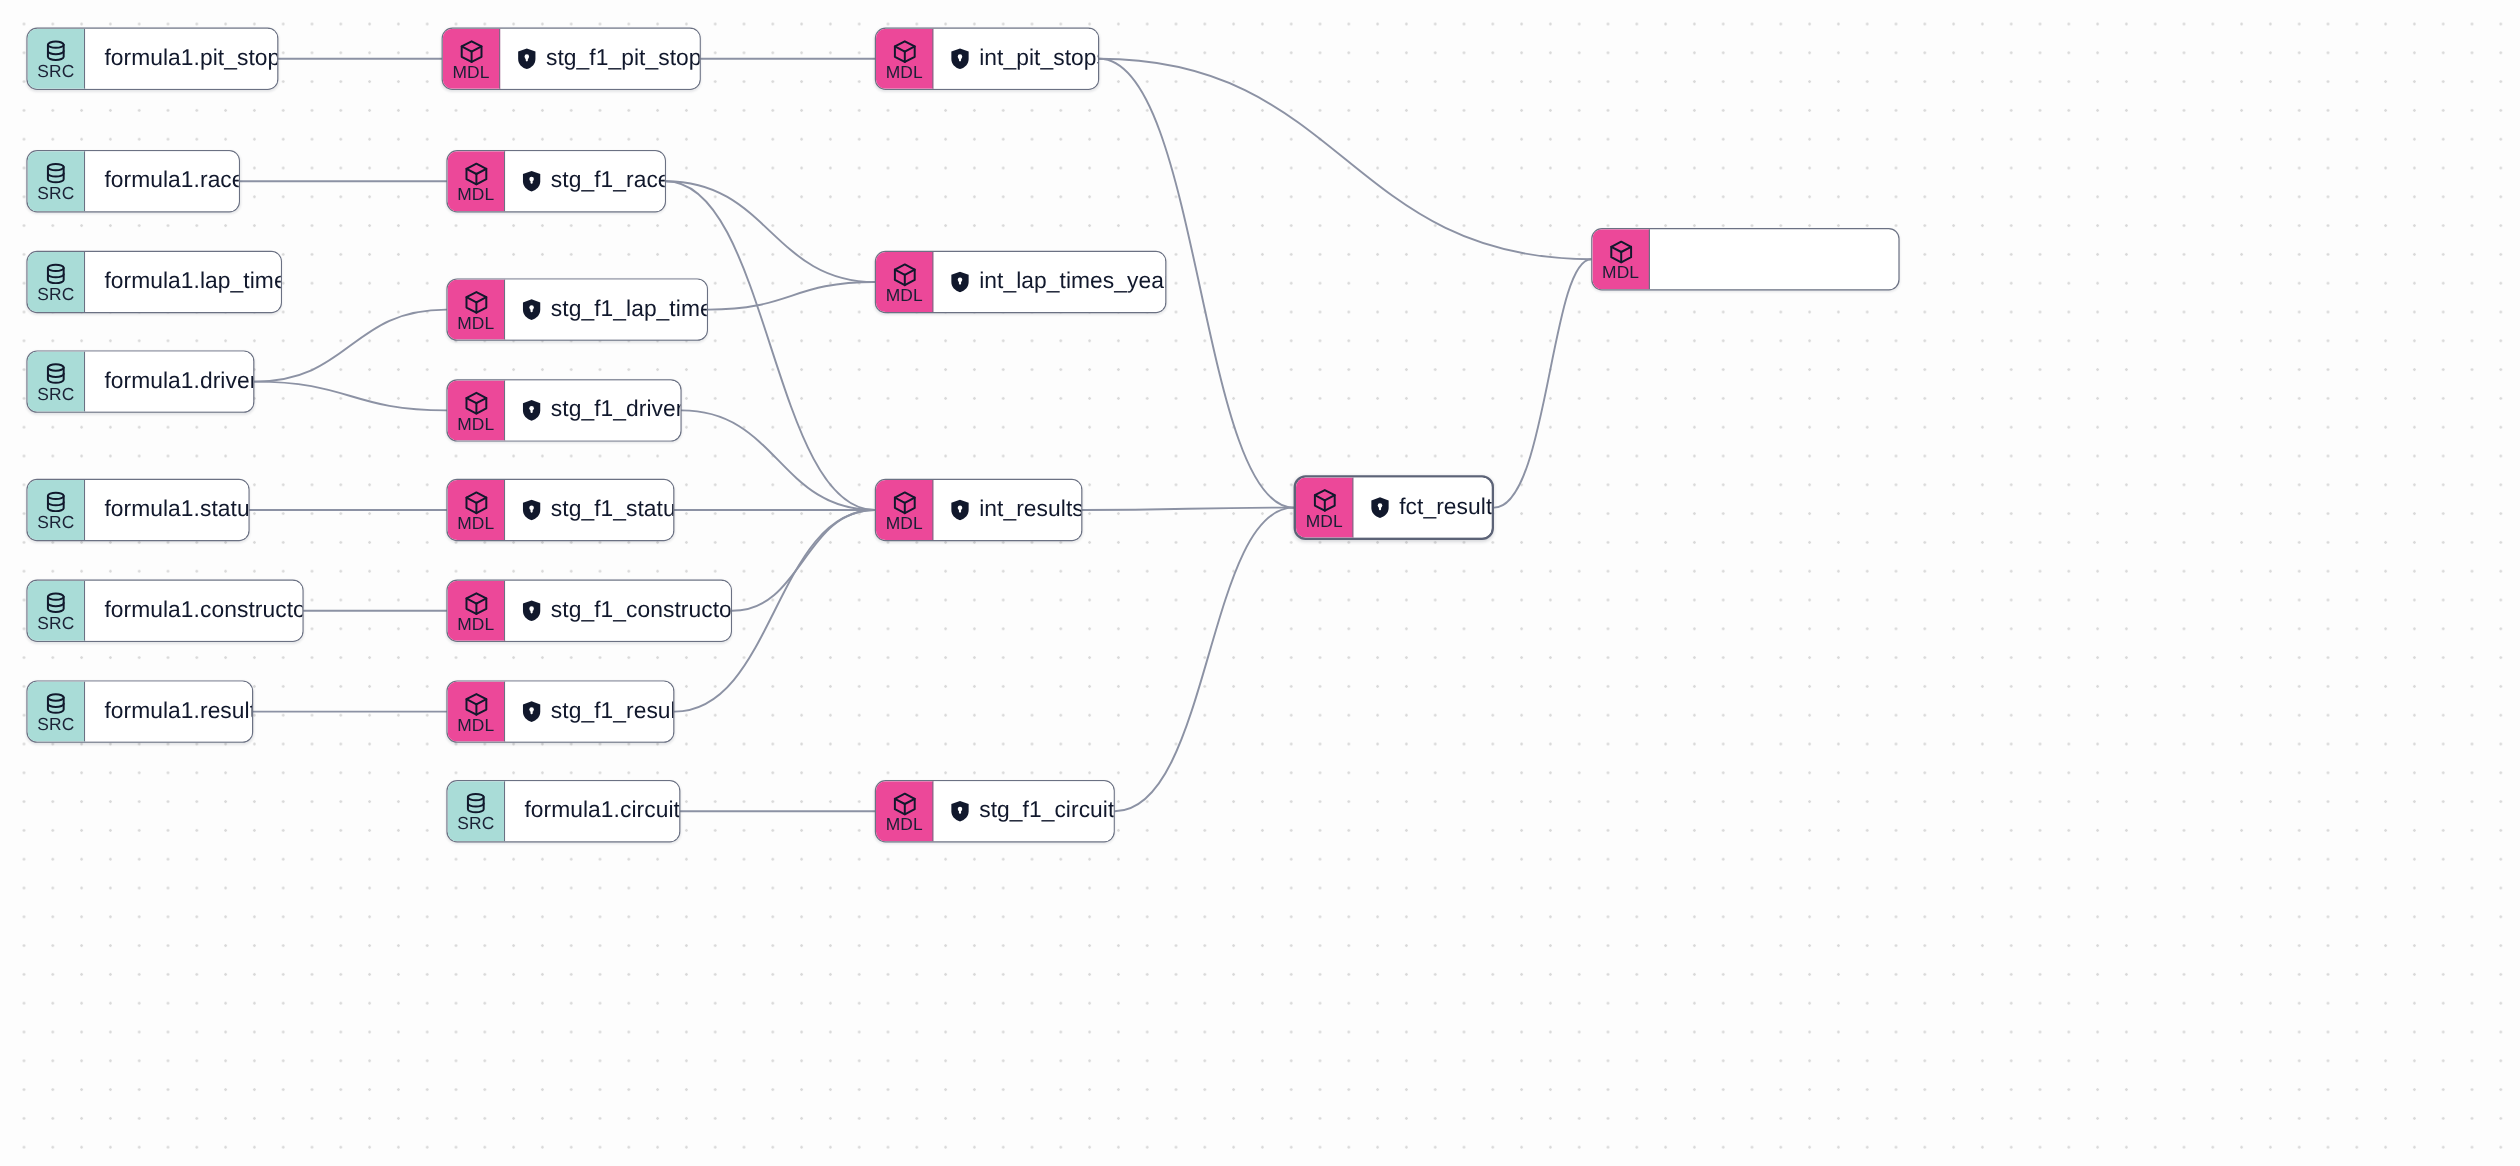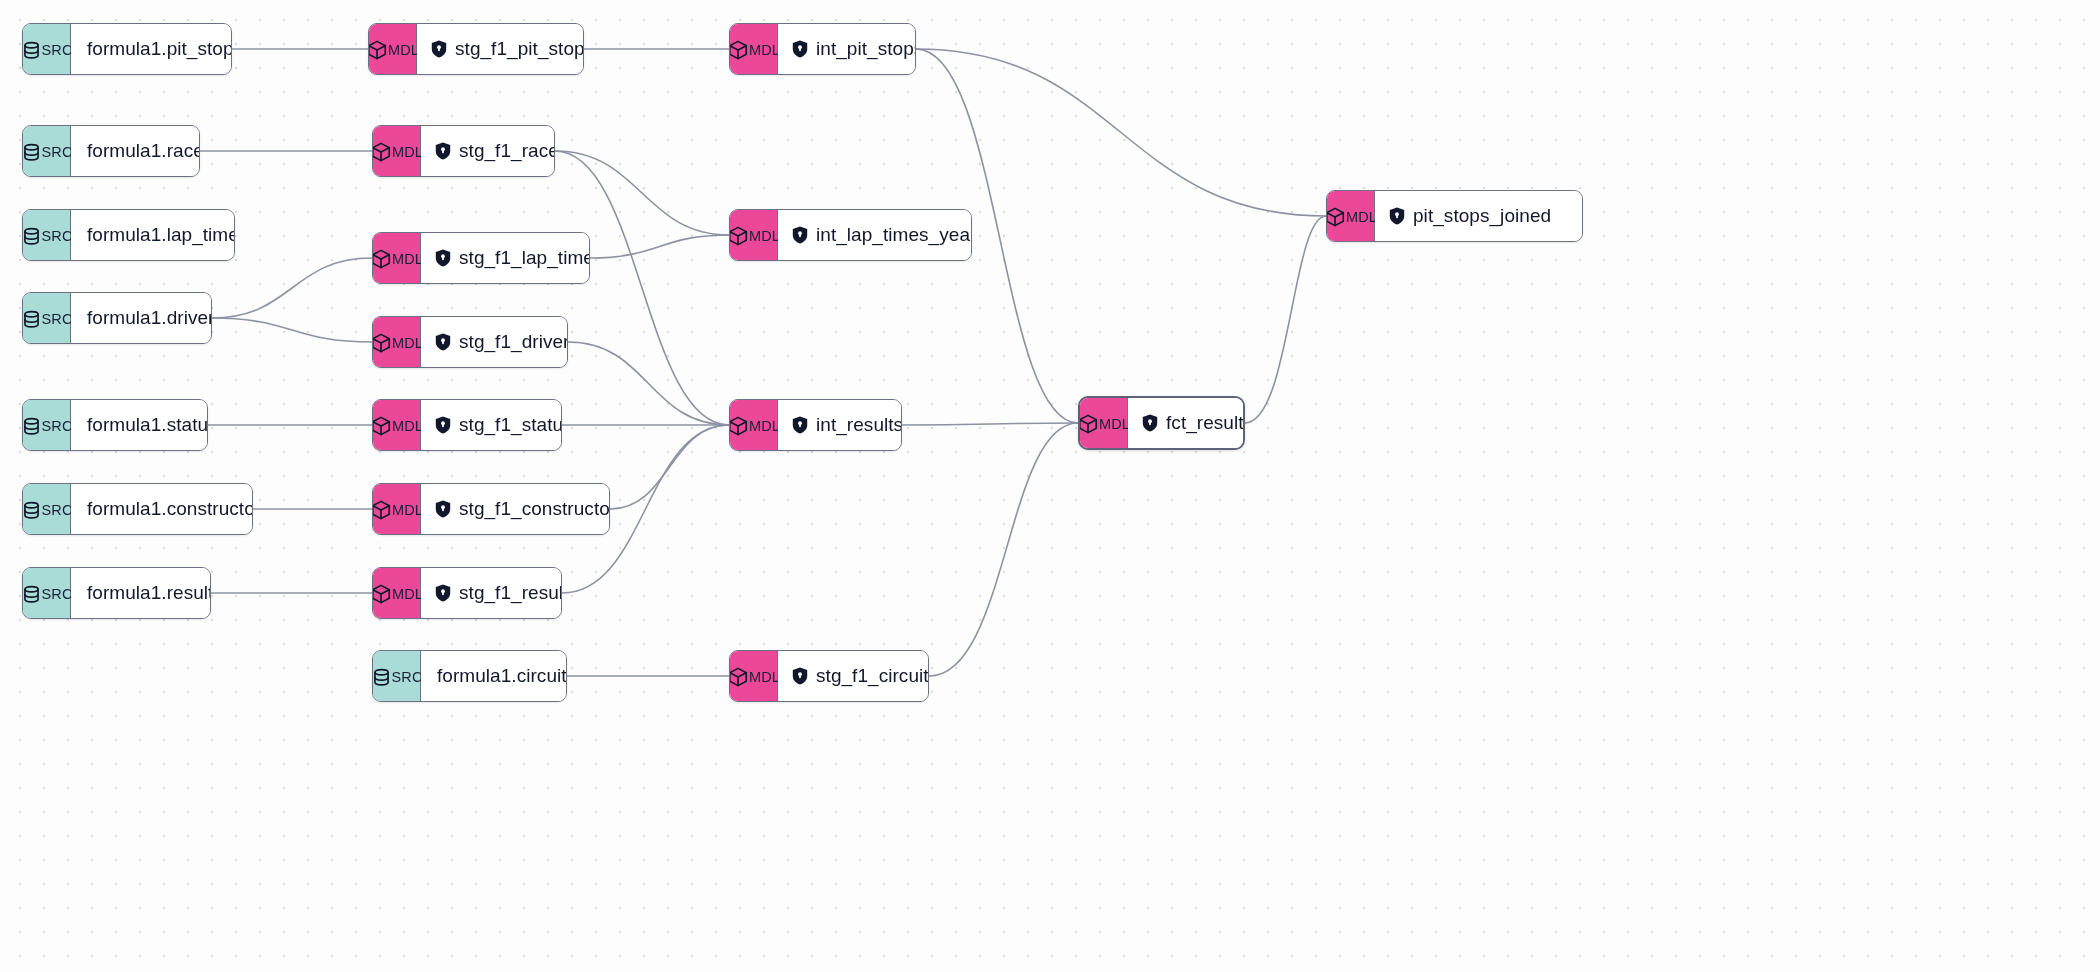--- a/index.html
+++ b/index.html
@@ -46,21 +46,21 @@
   .node.emphasis {
     border-width: 2.2px;
     border-color: #5c6377;
     border-radius: 10px;
     box-shadow: 0 1px 3px rgba(20,25,45,0.16);
   }
   .node-badge {
     flex: 0 0 auto;
     width: 48px;
     display: flex;
-    flex-direction: row;
+    flex-direction: column;
     align-items: center;
     justify-content: center;
     gap: 0px;
     border-right: 1.4px solid #6b7183;
     box-sizing: border-box;
     padding-top: 2px;
   }
   .node.src .node-badge { background: #a9dcd7; }
   .node.mdl .node-badge { background: #ec4899; }
   .badge-icon {
@@ -449,24 +449,16 @@
       </div>
       <div class="node mdl" style="left: 1326px; top: 190px; width: 257px; height: 52px;">
         <div class="node-badge">
           <span class="badge-icon"><svg width="22" height="22" viewBox="0 0 24 24" fill="none" stroke="#11182c" stroke-width="1.8" stroke-linecap="round" stroke-linejoin="round">
               <path d="M12 2.6 21 7.3v9.4L12 21.4 3 16.7V7.3z"></path>
               <path d="M3 7.3 12 12l9-4.7"></path>
               <path d="M12 12v9.4"></path>
             </svg></span>
           <span class="badge-text">MDL</span>
         </div>
-        <div class="node-body">
-          <span class="shield-icon"><svg width="16" height="18" viewBox="0 0 16 18" fill="#11182c">
-              <path d="M8 0.4 15.2 3v6.1c0 4.2-3 7.2-7.2 8.5C3.8 16.3 0.8 13.3 0.8 9.1V3z"></path>
-              <circle cx="8" cy="7.2" r="1.9" fill="#ffffff"></circle>
-              <rect x="7.1" y="7.6" width="1.8" height="3.6" rx="0.9" fill="#ffffff"></rect>
-            </svg></span>
-          <span class="node-label">pit_stops_joined</span>
-        </div>
       </div>
     </div>
 
 </div>
 
 </body></html>

